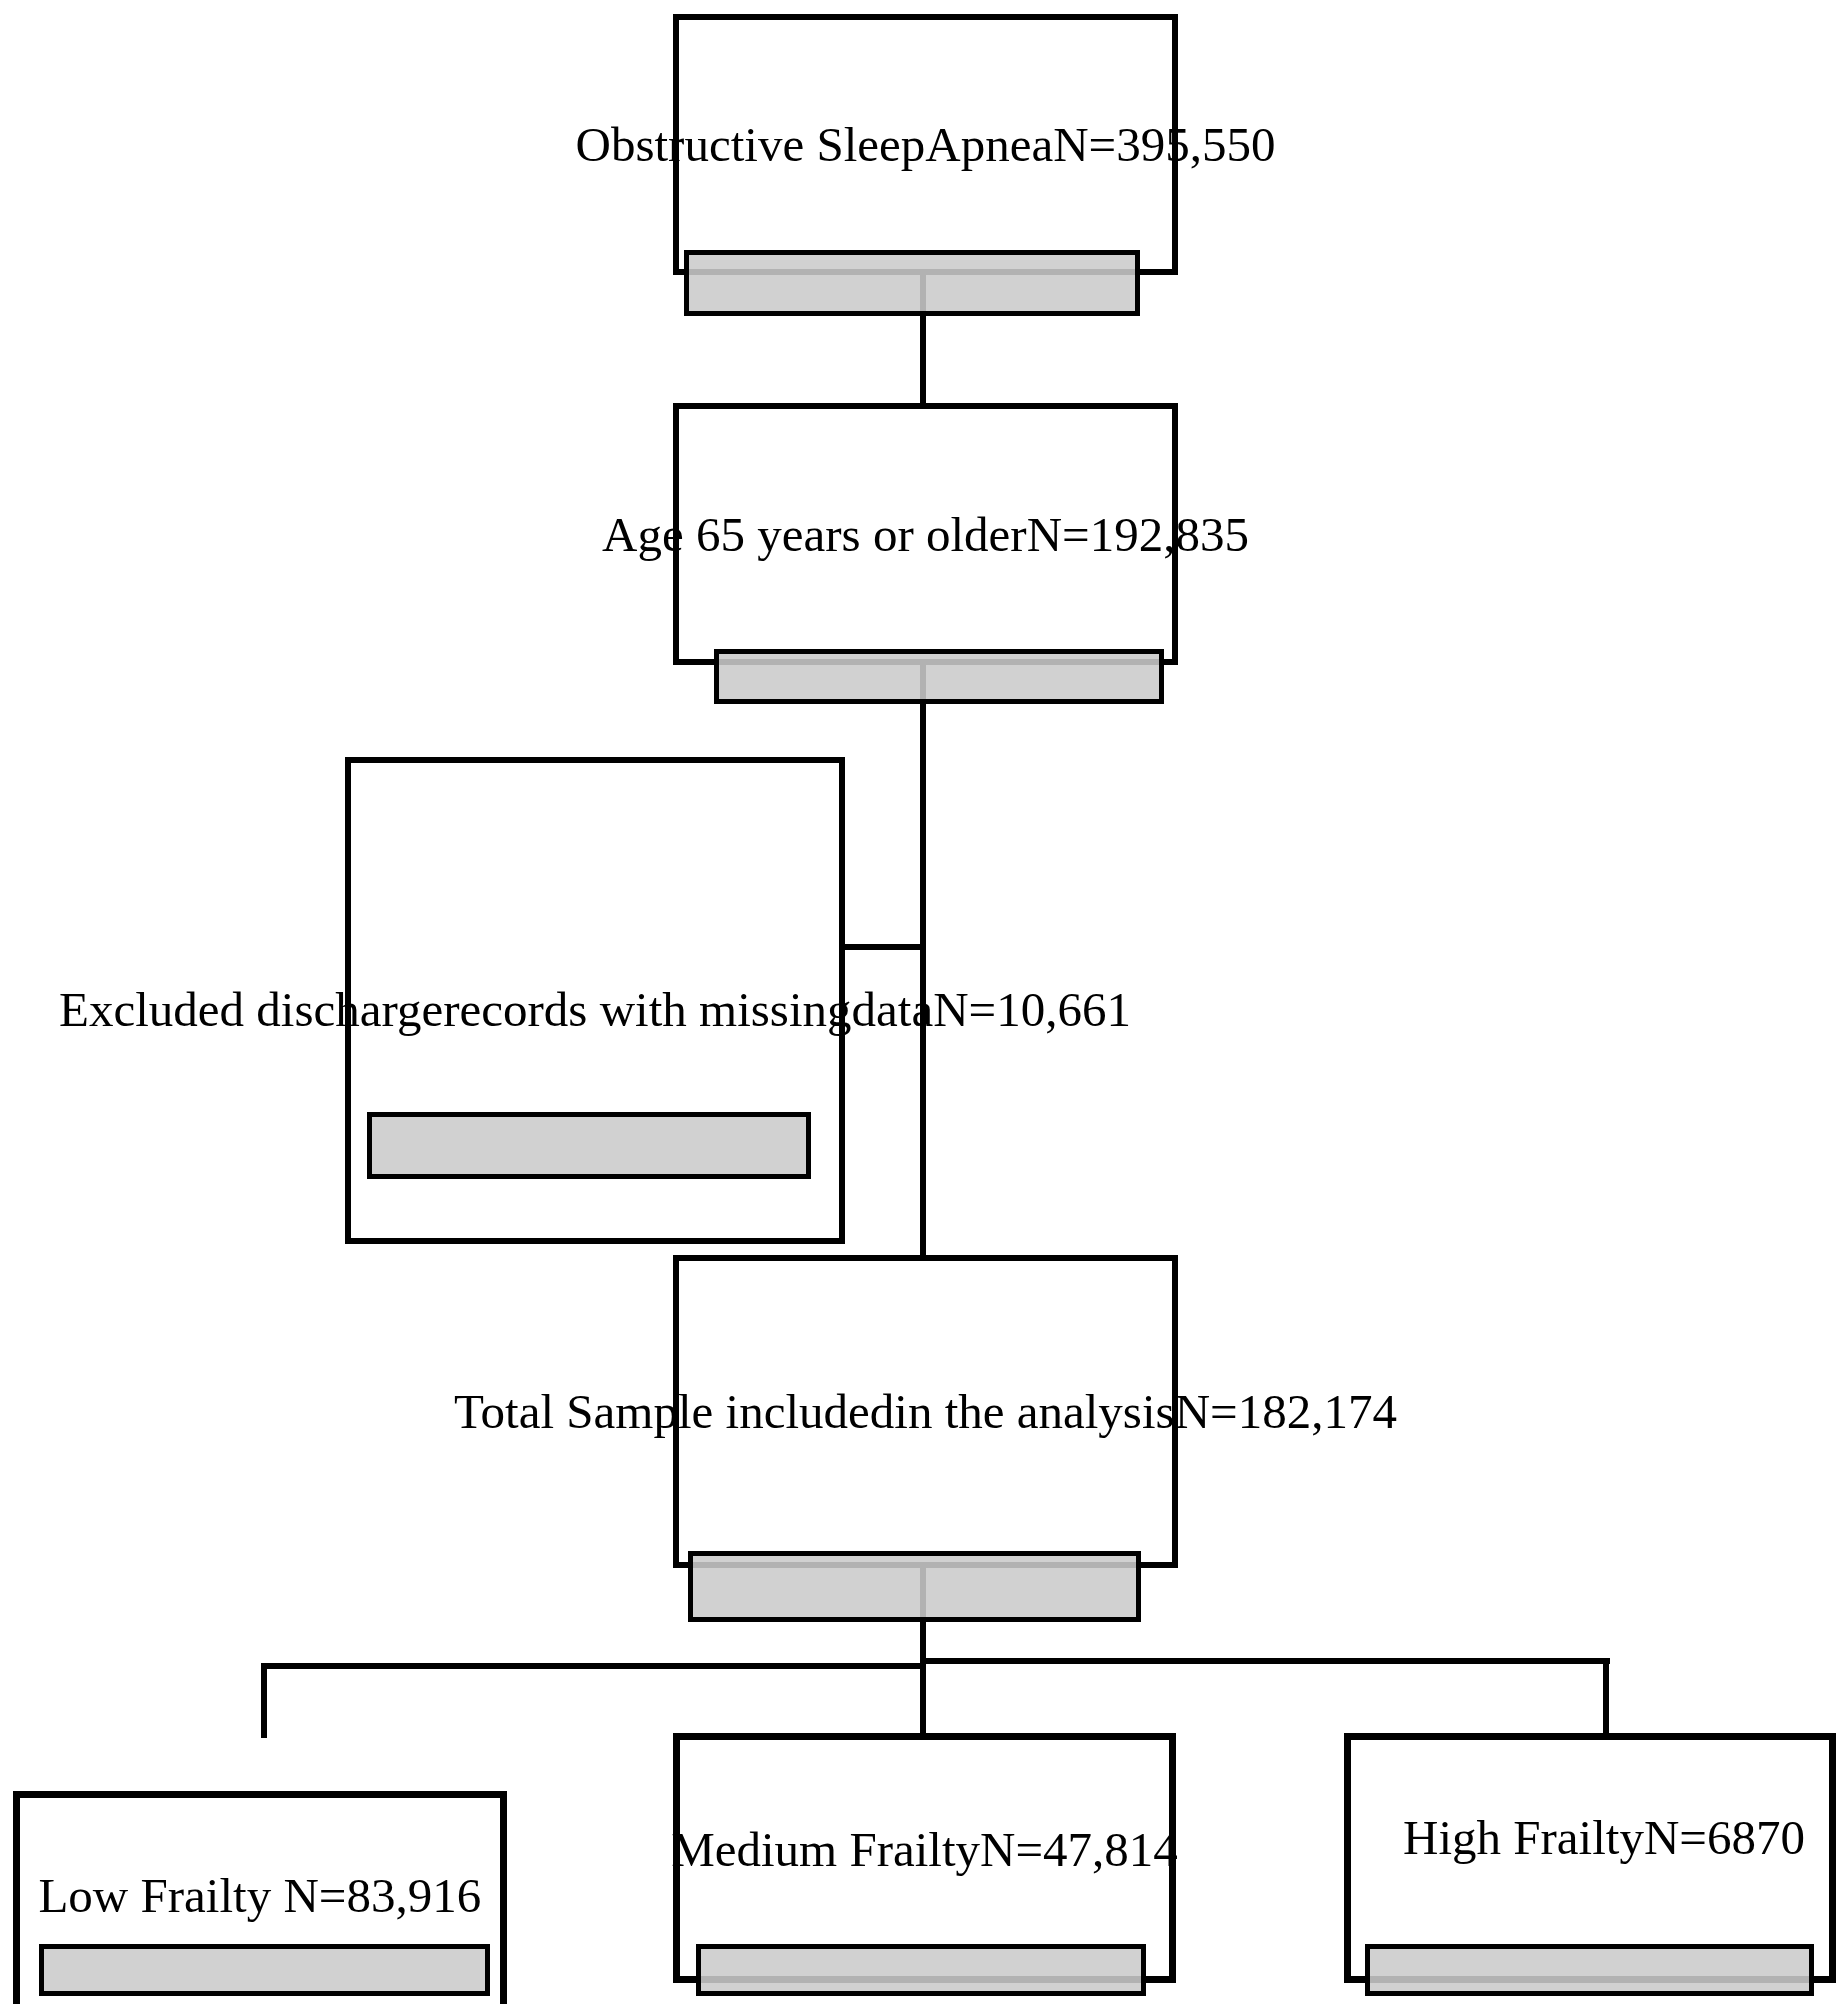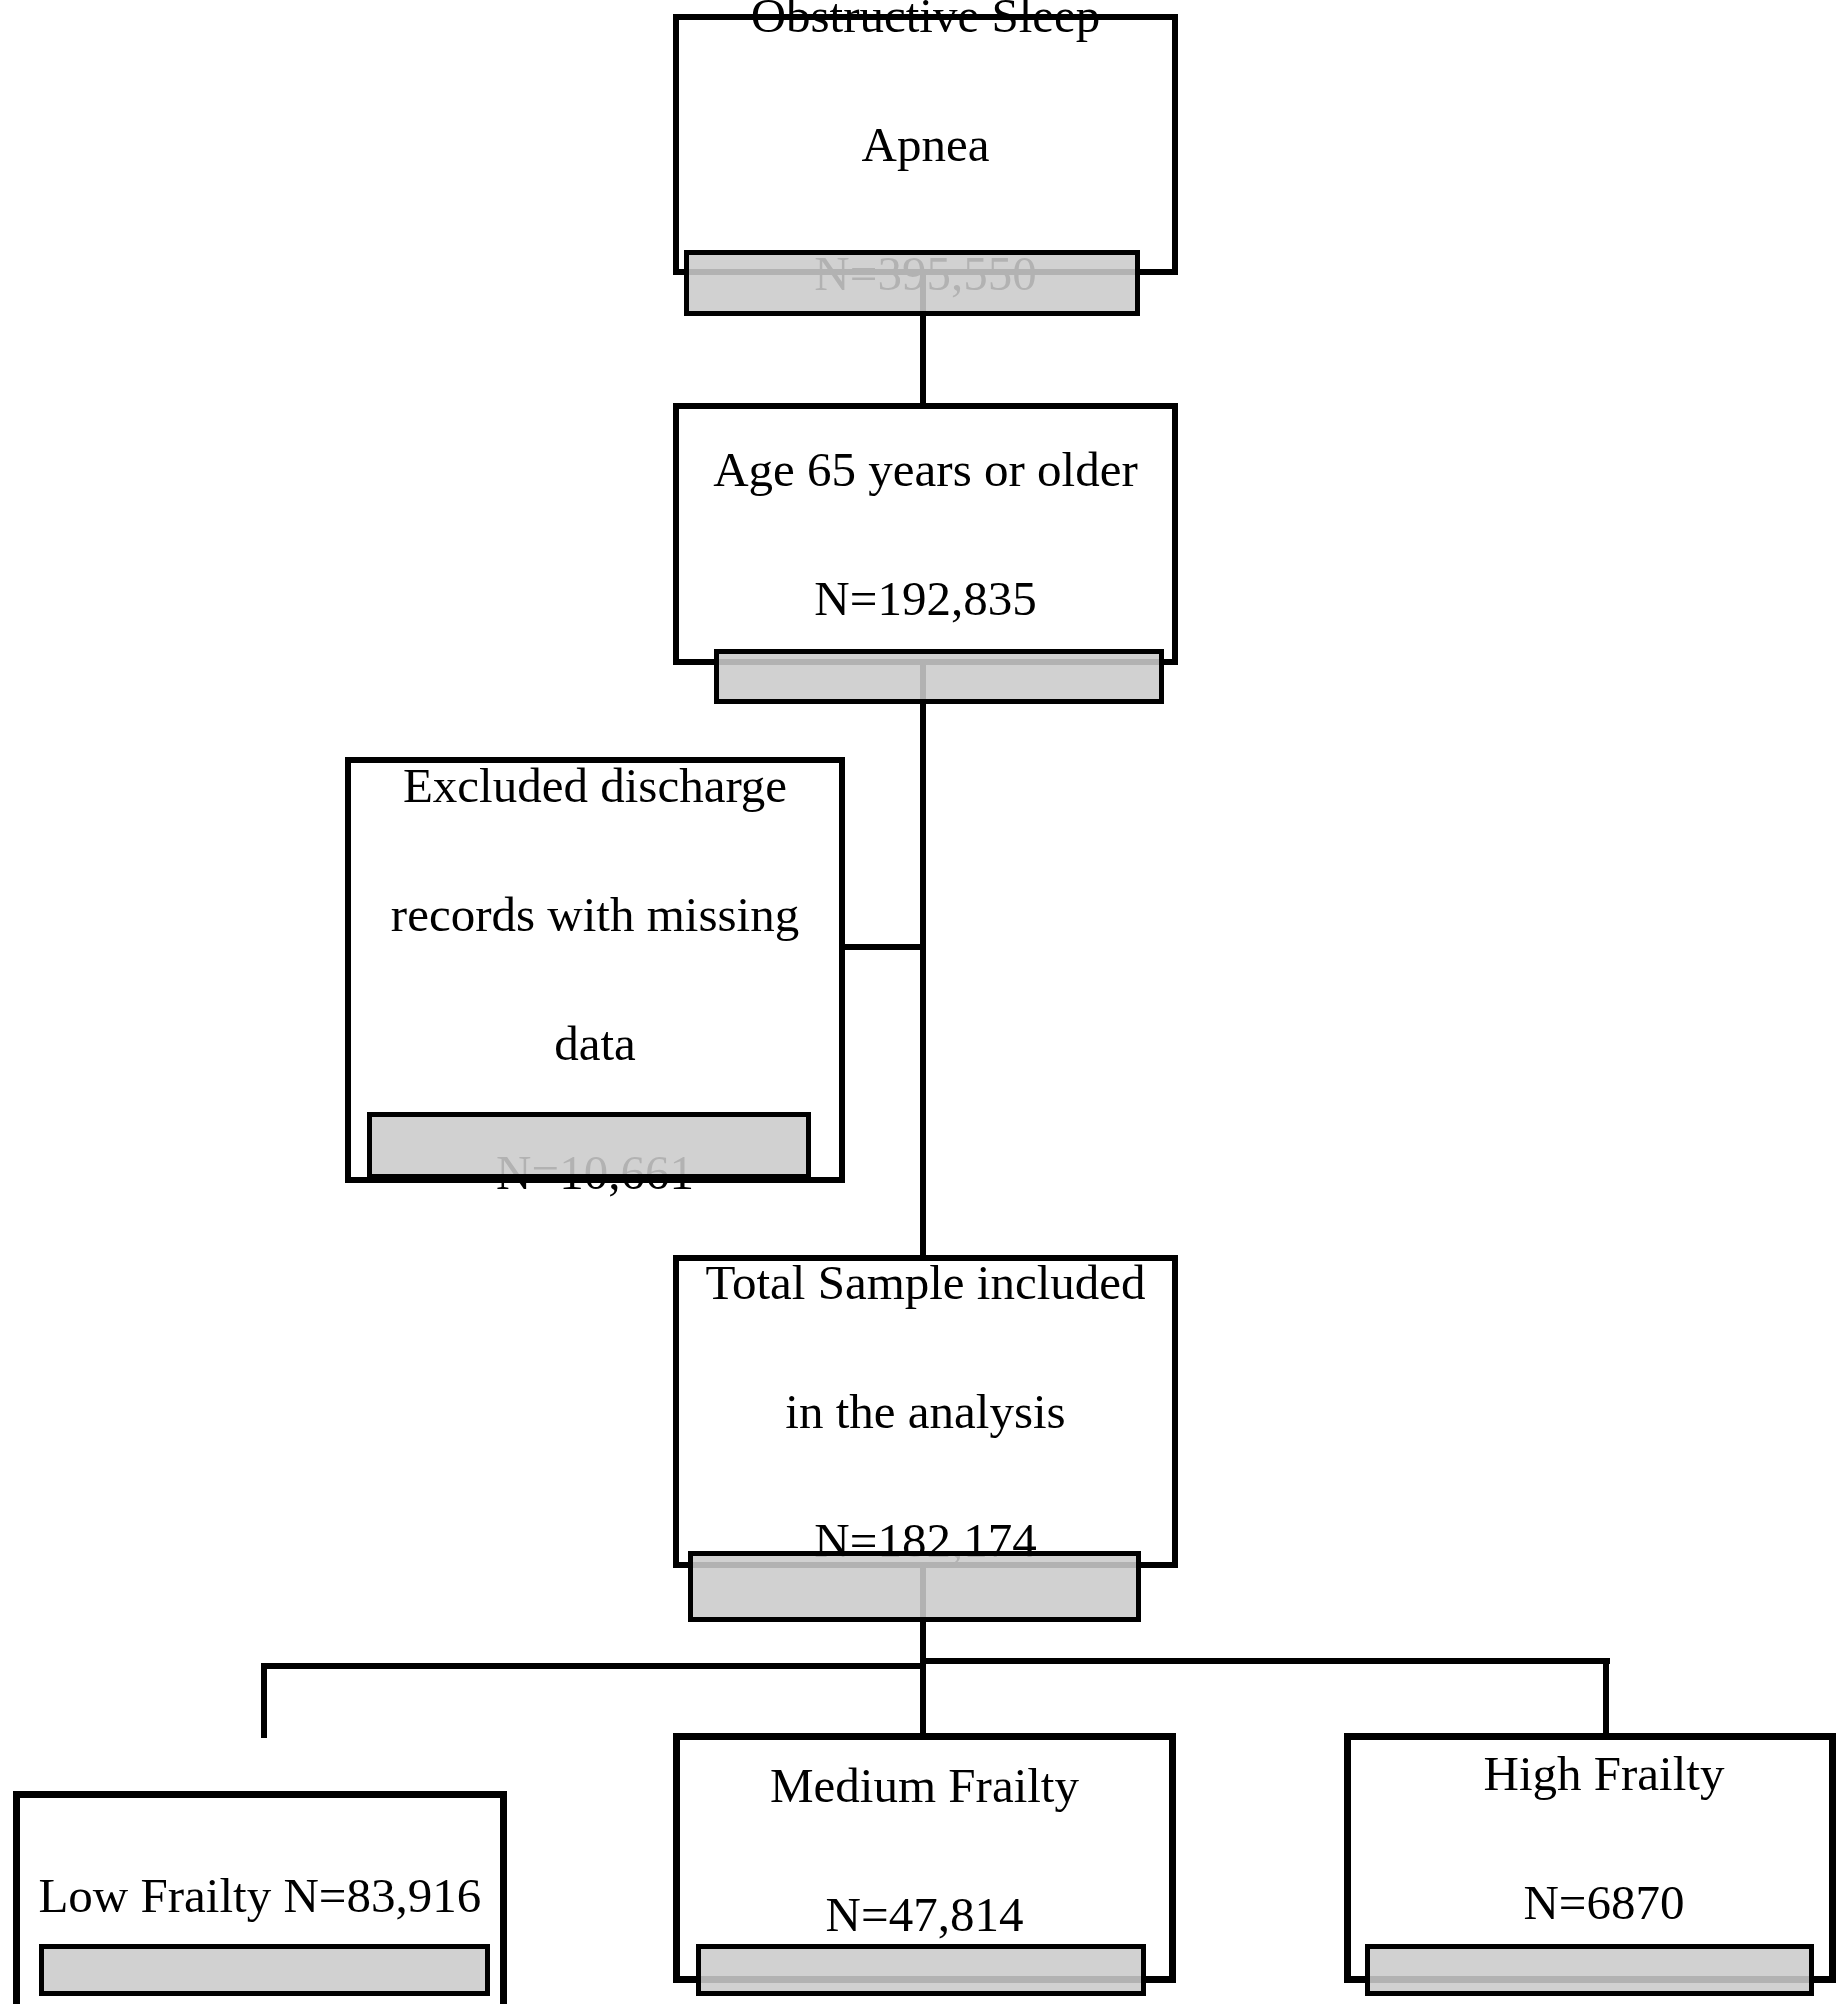--- a/index.html
+++ b/index.html
@@ -24,35 +24,33 @@
   .conn-dist-v-l  { left: 261px;  top: 1663px; width: 6.4px;  height: 75px; }
   .conn-dist-v-r  { left: 1603px; top: 1658px; width: 6.4px;  height: 81px; }
 
   
   .box {
     position: absolute;
     background: #ffffff;
     border: 6.4px solid #000000;
     box-sizing: border-box;
     display: flex;
-    flex-direction: column;
     justify-content: center;
     align-items: center;
     text-align: center;
     z-index: 2;
-    gap: 48px;
   }
   .box .line {
     font-size: 49px;
     line-height: 81px;
     white-space: nowrap;
   }
   .box-osa   { left: 673px; top: 14px;   width: 505px; height: 261px; }
   .box-age   { left: 673px; top: 403px;  width: 505px; height: 262px; }
-  .box-excl  { left: 345px;  top: 757px; width: 500px; height: 426px; padding-top: 17.4px; }
+  .box-excl  { left: 345px;  top: 757px; width: 500px; height: 487px; padding-top: 17.4px; }
   .box-total { left: 673px; top: 1255px; width: 505px; height: 313px; }
   .box-low   { left: 12.8px;   top: 1791px; width: 494px; height: 250px; border-width: 7.5px; padding-bottom: 41px; align-items: center; }
   .box-med   { left: 673px; top: 1733px; width: 503px; height: 250px; border-width: 7.5px; padding-bottom: 17px; }
   .box-high  { left: 1344px; top: 1733px; width: 492px; height: 250px; border-width: 7.5px; padding-bottom: 41px; padding-left: 28px; }
 
   
   .bar {
     position: absolute;
     border: 5.8px solid #000000;
     background: rgba(203, 203, 203, 0.88);

